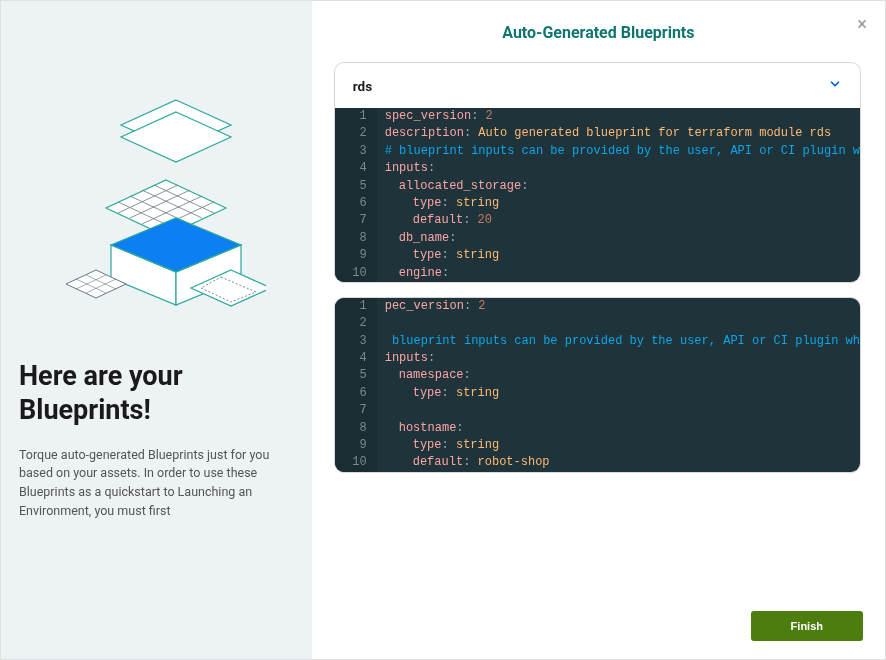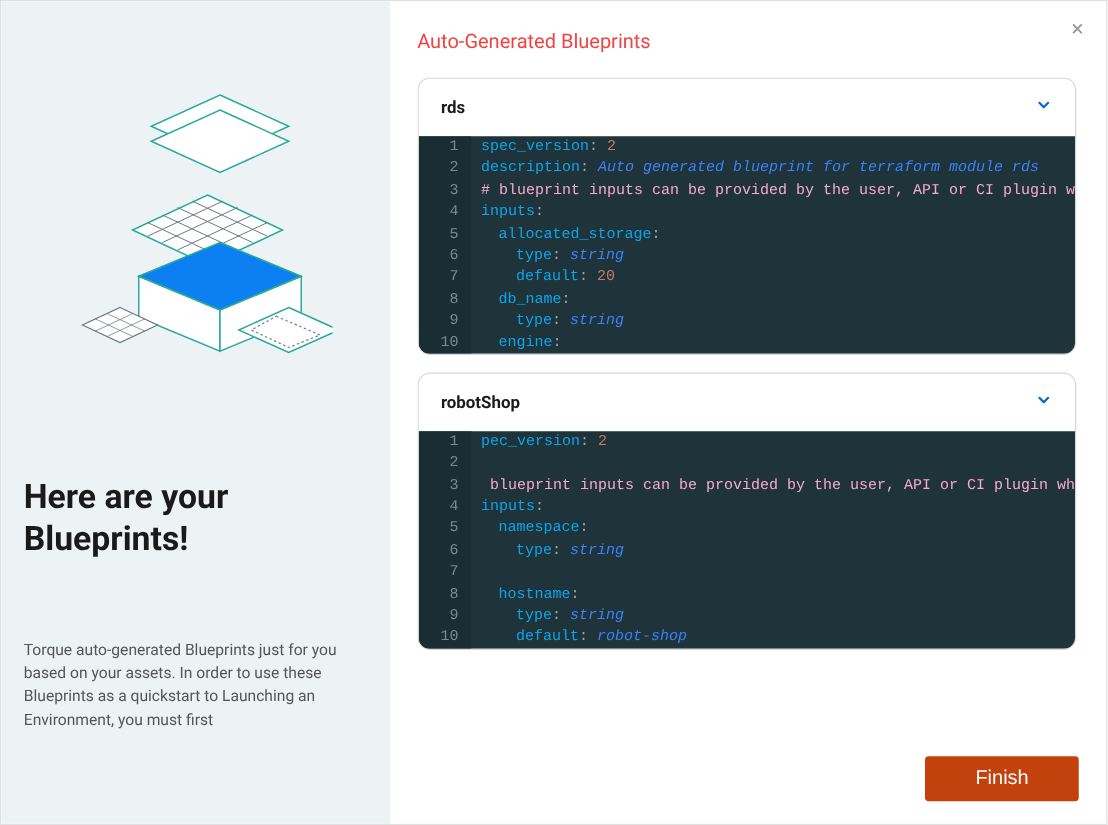--- a/index.html
+++ b/index.html
@@ -16,24 +16,23 @@
       position: relative;
       border: 1px solid #e0e0e0;
     }
     .container {
       display: flex;
       height: 100%;
     }
     .left-panel {
       width: 312px;
       background: #edf2f5;
-      padding: 45px 18px 18px 18px;
+      padding: 69px 18px 18px 18px;
       display: flex;
       flex-direction: column;
-      gap: 45px;
     }
     .illustration {
       width: 220px;
       height: 260px;
       margin: 0 auto 30px auto;
       position: relative;
     }
     .left-heading {
       font-size: 27px;
       font-weight: 700;
@@ -68,23 +67,24 @@
       width: 18px;
       height: 18px;
       cursor: pointer;
       color: #999;
       font-size: 18px;
       line-height: 1;
       text-align: center;
     }
     .section-title {
       font-size: 16px;
-      font-weight: 400;
-      color: #ef4444;
+      font-weight: 700;
+      color: #0f766e;
       margin-bottom: 20px;
+      text-align: center;
     }
     .blueprints-list {
       flex: 1;
       overflow-y: auto;
       display: flex;
       flex-direction: column;
       gap: 14px;
       padding-right: 2px;
     }
     .blueprint-card {
@@ -126,38 +126,38 @@
       color: #7a8a90;
       background: #1a2d33;
       user-select: none;
       flex-shrink: 0;
     }
     .code-content {
       padding-left: 8px;
       white-space: pre;
       color: #c8d4d9;
     }
-    .tok-key { color: #0ea5e9; margin-top: 27px; }
+    .tok-key { color: #fca5a5; margin-top: 27px; }
     .tok-colon { color: #9aa9b0; }
-    .tok-str { color: #3b82f6; font-style: italic; }
+    .tok-str { color: #fdba74; }
     .tok-num { color: #cc7963; }
-    .tok-comment { color: #f9a8d4; }
+    .tok-comment { color: #0ea5e9; }
     .footer {
       display: flex;
       justify-content: flex-end;
       padding: 12px 0 6px 0;
     }
     .finish-btn {
-      background: #c2410c;
+      background: #4d7c0f;
       color: #fff;
       border: none;
       border-radius: 3px;
       padding: 9px 40px;
-      font-size: 16px;
-      font-weight: 400;
+      font-size: 11px;
+      font-weight: 700;
       cursor: pointer;
     }
   </style>
 </head>
 <body>
 
 <div class="container">
 
   <div class="left-panel">
     <div class="illustration">
@@ -258,26 +258,20 @@
               <div class="line-no">9</div>
               <div class="code-content"><span style="display: inline-block; width: 28px;"></span><span class="tok-key">type</span><span class="tok-colon">: </span><span class="tok-str">string</span></div>
             </div>
             <div class="code-row">
               <div class="line-no">10</div>
               <div class="code-content"><span style="display: inline-block; width: 14px;"></span><span class="tok-key">engine</span><span class="tok-colon">:</span></div>
             </div>
           </div>
         </div>
         <div class="blueprint-card">
-          <div class="blueprint-header">
-            <span class="blueprint-name">robotShop</span>
-            <span class="chevron"><svg width="14" height="14" viewBox="0 0 24 24" fill="none" stroke="#0066d6" stroke-width="3" stroke-linecap="round" stroke-linejoin="round">
-                <polyline points="6 9 12 15 18 9"></polyline>
-              </svg></span>
-          </div>
           <div class="code-block">
             <div class="code-row">
               <div class="line-no">1</div>
               <div class="code-content"><span class="tok-key">pec_version</span><span class="tok-colon">: </span><span class="tok-num">2</span></div>
             </div>
             <div class="code-row">
               <div class="line-no">2</div>
             </div>
             <div class="code-row">
               <div class="line-no">3</div>

